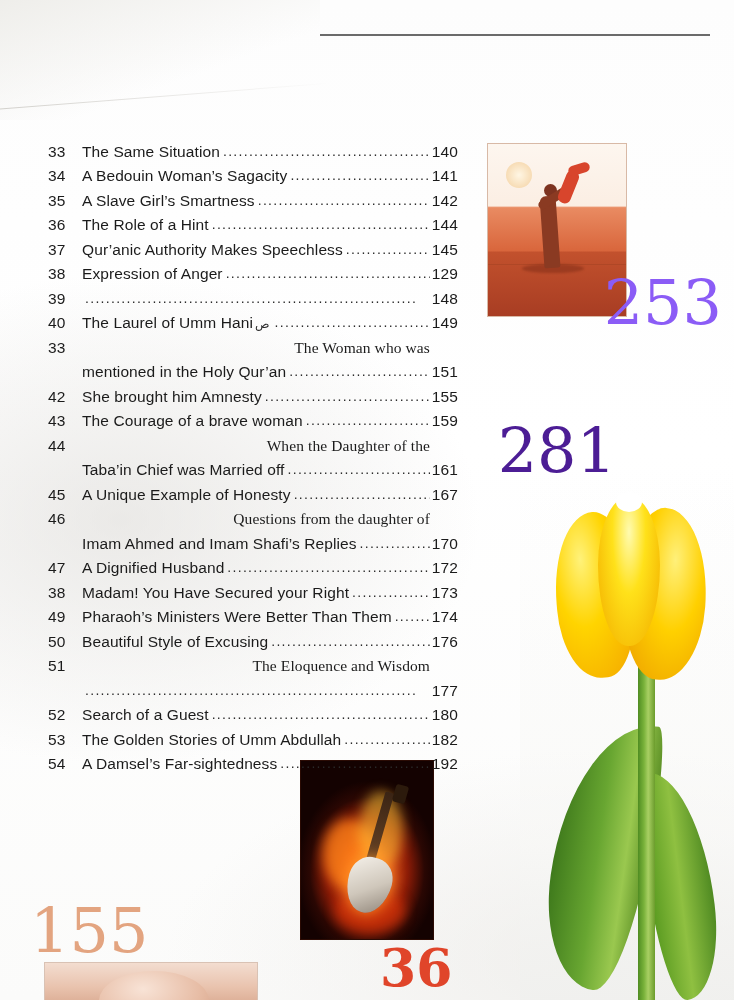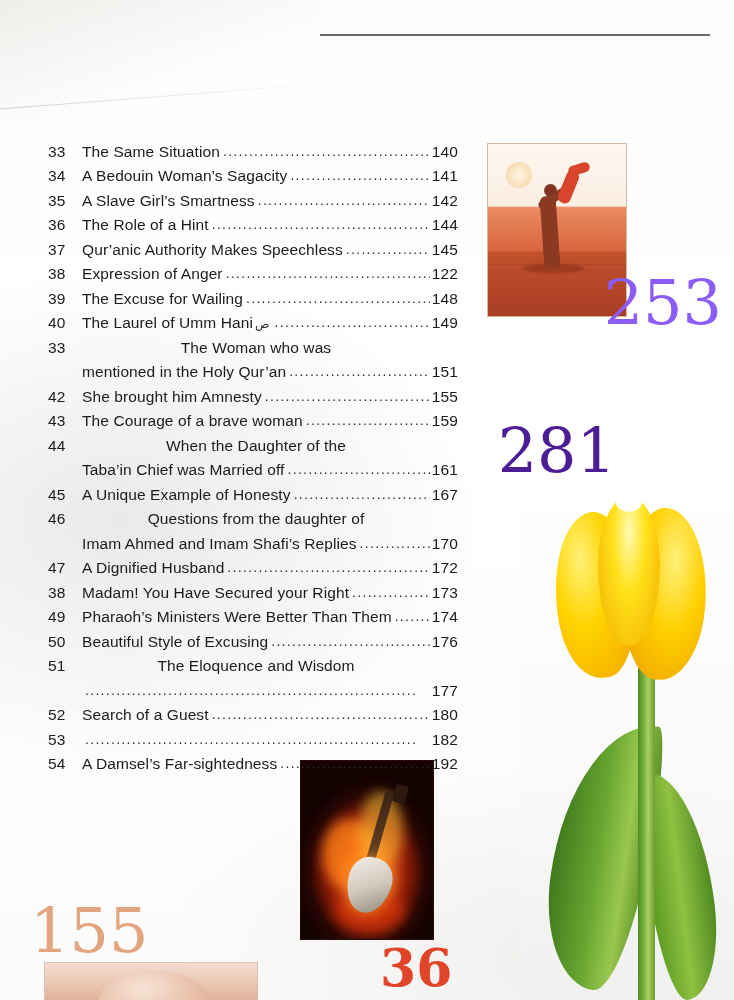--- a/index.html
+++ b/index.html
@@ -102,21 +102,21 @@
     padding: 0 3px;
     font-size: 14px;
     transform: translateY(-1px);
   }
   .toc-page {
     flex: 0 0 auto;
     text-align: right;
     min-width: 28px;
   }
   .toc-row.cont .toc-num { visibility: hidden; }
-  .toc-row.nodots .toc-body { justify-content: center; }
+  .toc-row.nodots .toc-body { justify-content: flex-end; font-family: Liberation Serif, serif; }
 
   .salla {
     font-size: 12px;
     color: #2b2b2b;
     padding: 0 2px;
   }
 
   
   .big-num {
     position: absolute;
@@ -452,27 +452,26 @@
         <span class="toc-label">Qur’anic Authority Makes Speechless</span>
         <span class="toc-dots">................................................................</span>
         <span class="toc-page">145</span>
       </span>
     </div>
     <div class="toc-row">
       <span class="toc-num">38</span>
       <span class="toc-body">
         <span class="toc-label">Expression of Anger</span>
         <span class="toc-dots">................................................................</span>
-        <span class="toc-page">122</span>
+        <span class="toc-page">129</span>
       </span>
     </div>
     <div class="toc-row">
       <span class="toc-num">39</span>
       <span class="toc-body">
-        <span class="toc-label">The Excuse for Wailing</span>
         <span class="toc-dots">................................................................</span>
         <span class="toc-page">148</span>
       </span>
     </div>
     <div class="toc-row">
       <span class="toc-num">40</span>
       <span class="toc-body">
         <span class="toc-label">The Laurel of Umm Hani</span>
         <span class="salla">ص</span>
         <span class="toc-dots">................................................................</span>
@@ -598,20 +597,21 @@
       <span class="toc-num">52</span>
       <span class="toc-body">
         <span class="toc-label">Search of a Guest</span>
         <span class="toc-dots">................................................................</span>
         <span class="toc-page">180</span>
       </span>
     </div>
     <div class="toc-row">
       <span class="toc-num">53</span>
       <span class="toc-body">
+        <span class="toc-label">The Golden Stories of Umm Abdullah</span>
         <span class="toc-dots">................................................................</span>
         <span class="toc-page">182</span>
       </span>
     </div>
     <div class="toc-row">
       <span class="toc-num">54</span>
       <span class="toc-body">
         <span class="toc-label">A Damsel’s Far-sightedness</span>
         <span class="toc-dots">................................................................</span>
         <span class="toc-page">192</span>

